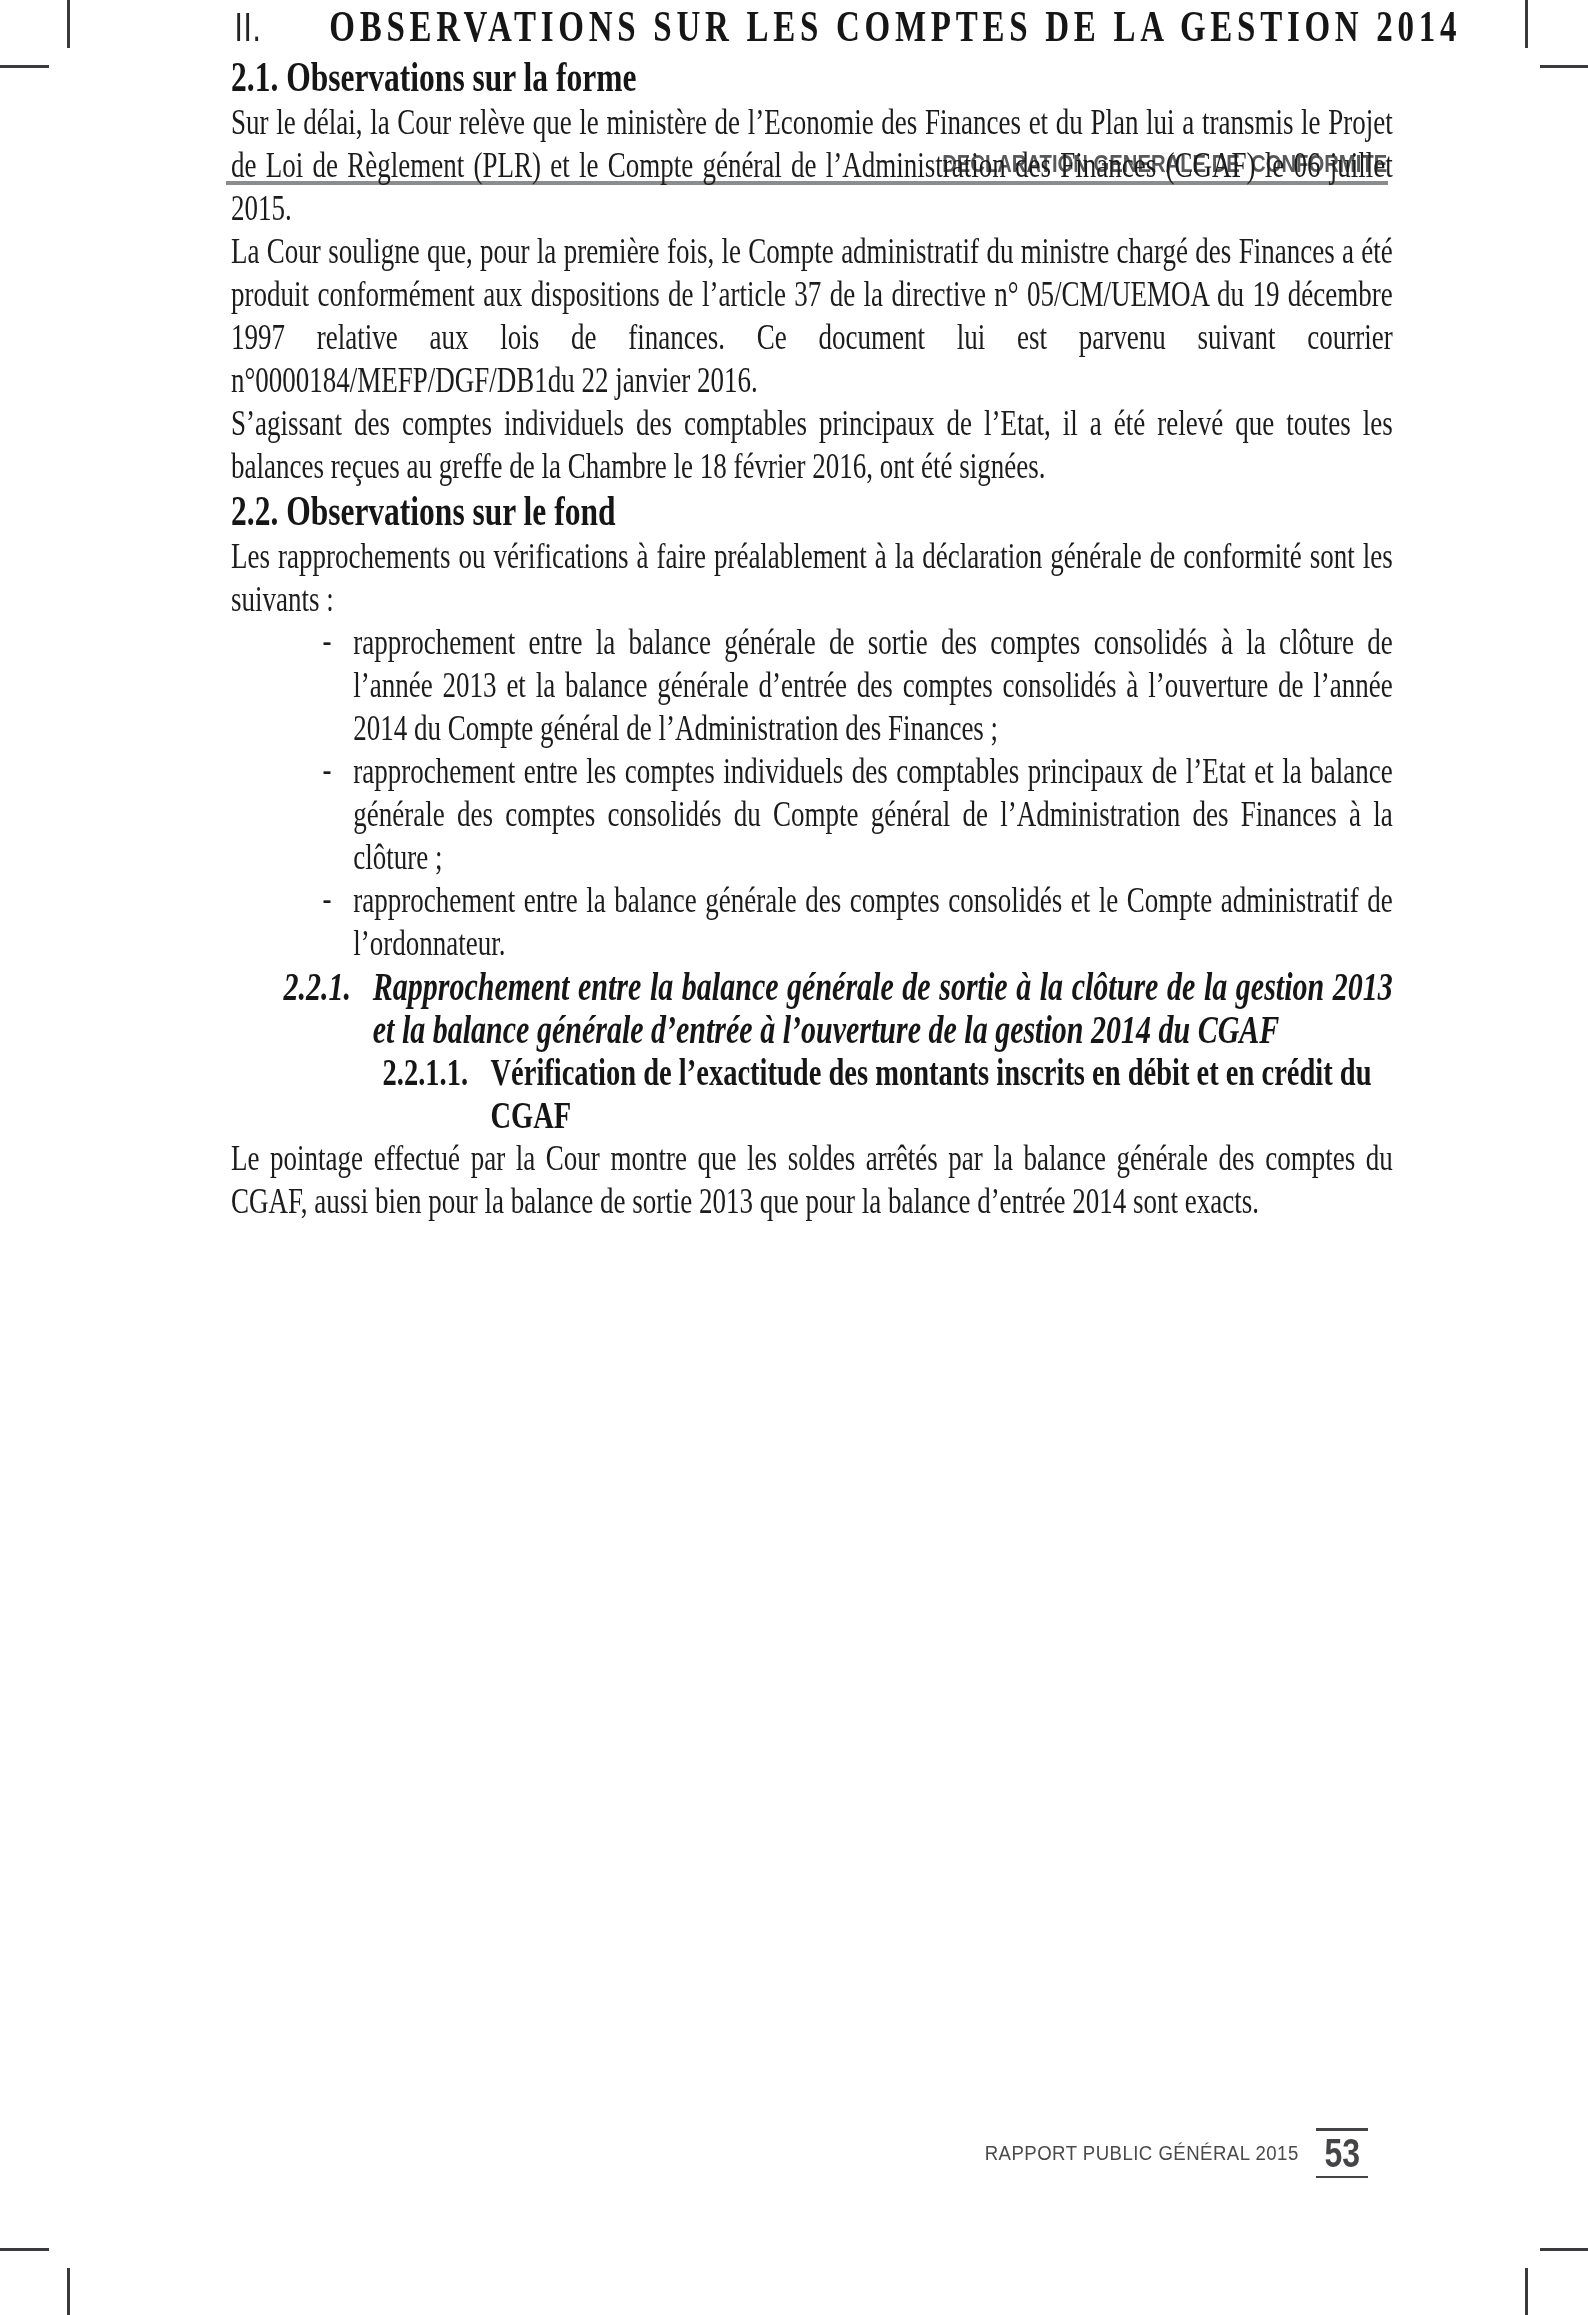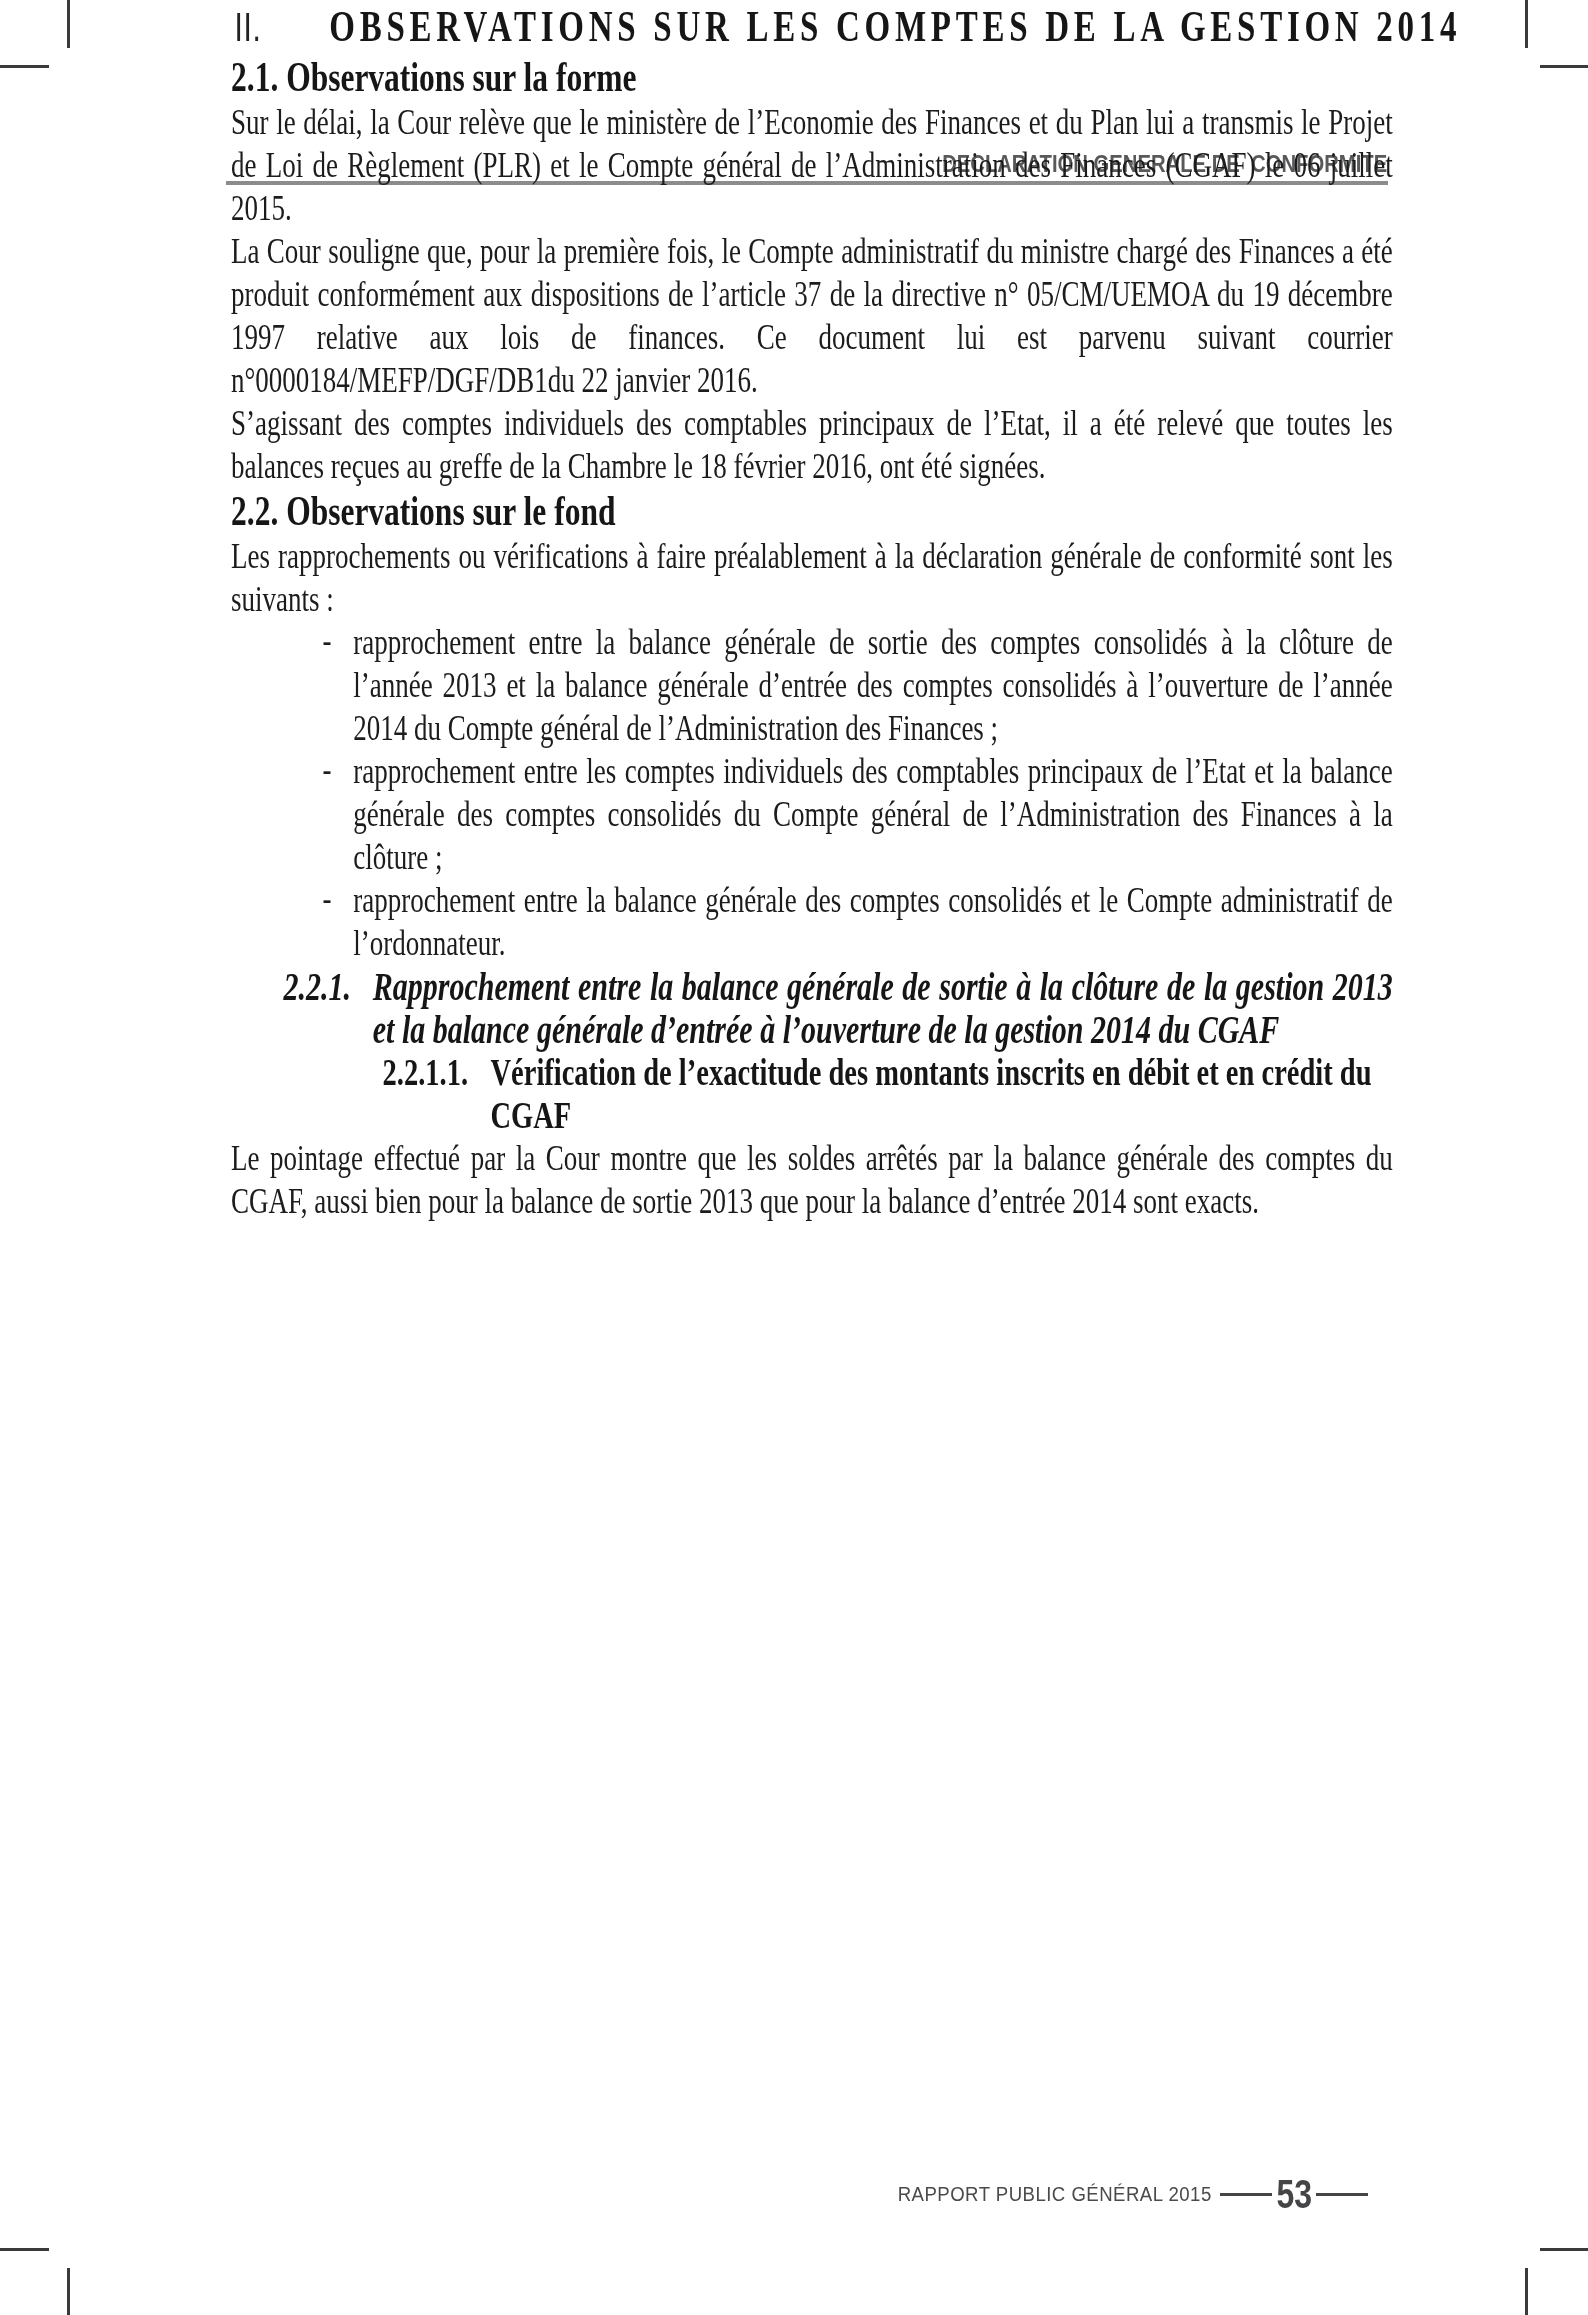--- a/index.html
+++ b/index.html
@@ -110,35 +110,34 @@
     color:#161616;
     text-align:left;
   }
   .h4 .num { position:absolute; left:202px; top:0; white-space:pre; }
   
   .footer {
     position:absolute;
     top:2128px; right:220px;
     display:flex;
     align-items:center;
-    gap:8px;
-    margin-top:44px;
+    gap:17px;
   }
   .footer-label {
     font-family:"Liberation Sans", sans-serif;
     font-size:20px;
     letter-spacing:0.5px;
     color:#4a4a4c;
     transform:scaleX(0.93);
     transform-origin:right center;
     white-space:nowrap;
   }
   .pagenum-block {
     display:flex;
-    flex-direction:row;
+    flex-direction:column;
     align-items:center;
   }
   .pagenum-rule { width:52px; height:2.7px; background:#454547; }
   .pagenum {
     font-family:"Liberation Sans", sans-serif;
     font-weight:bold;
     font-size:40px; line-height:45px;
     color:#454547;
     transform:scaleX(0.8);
     transform-origin:center center;

